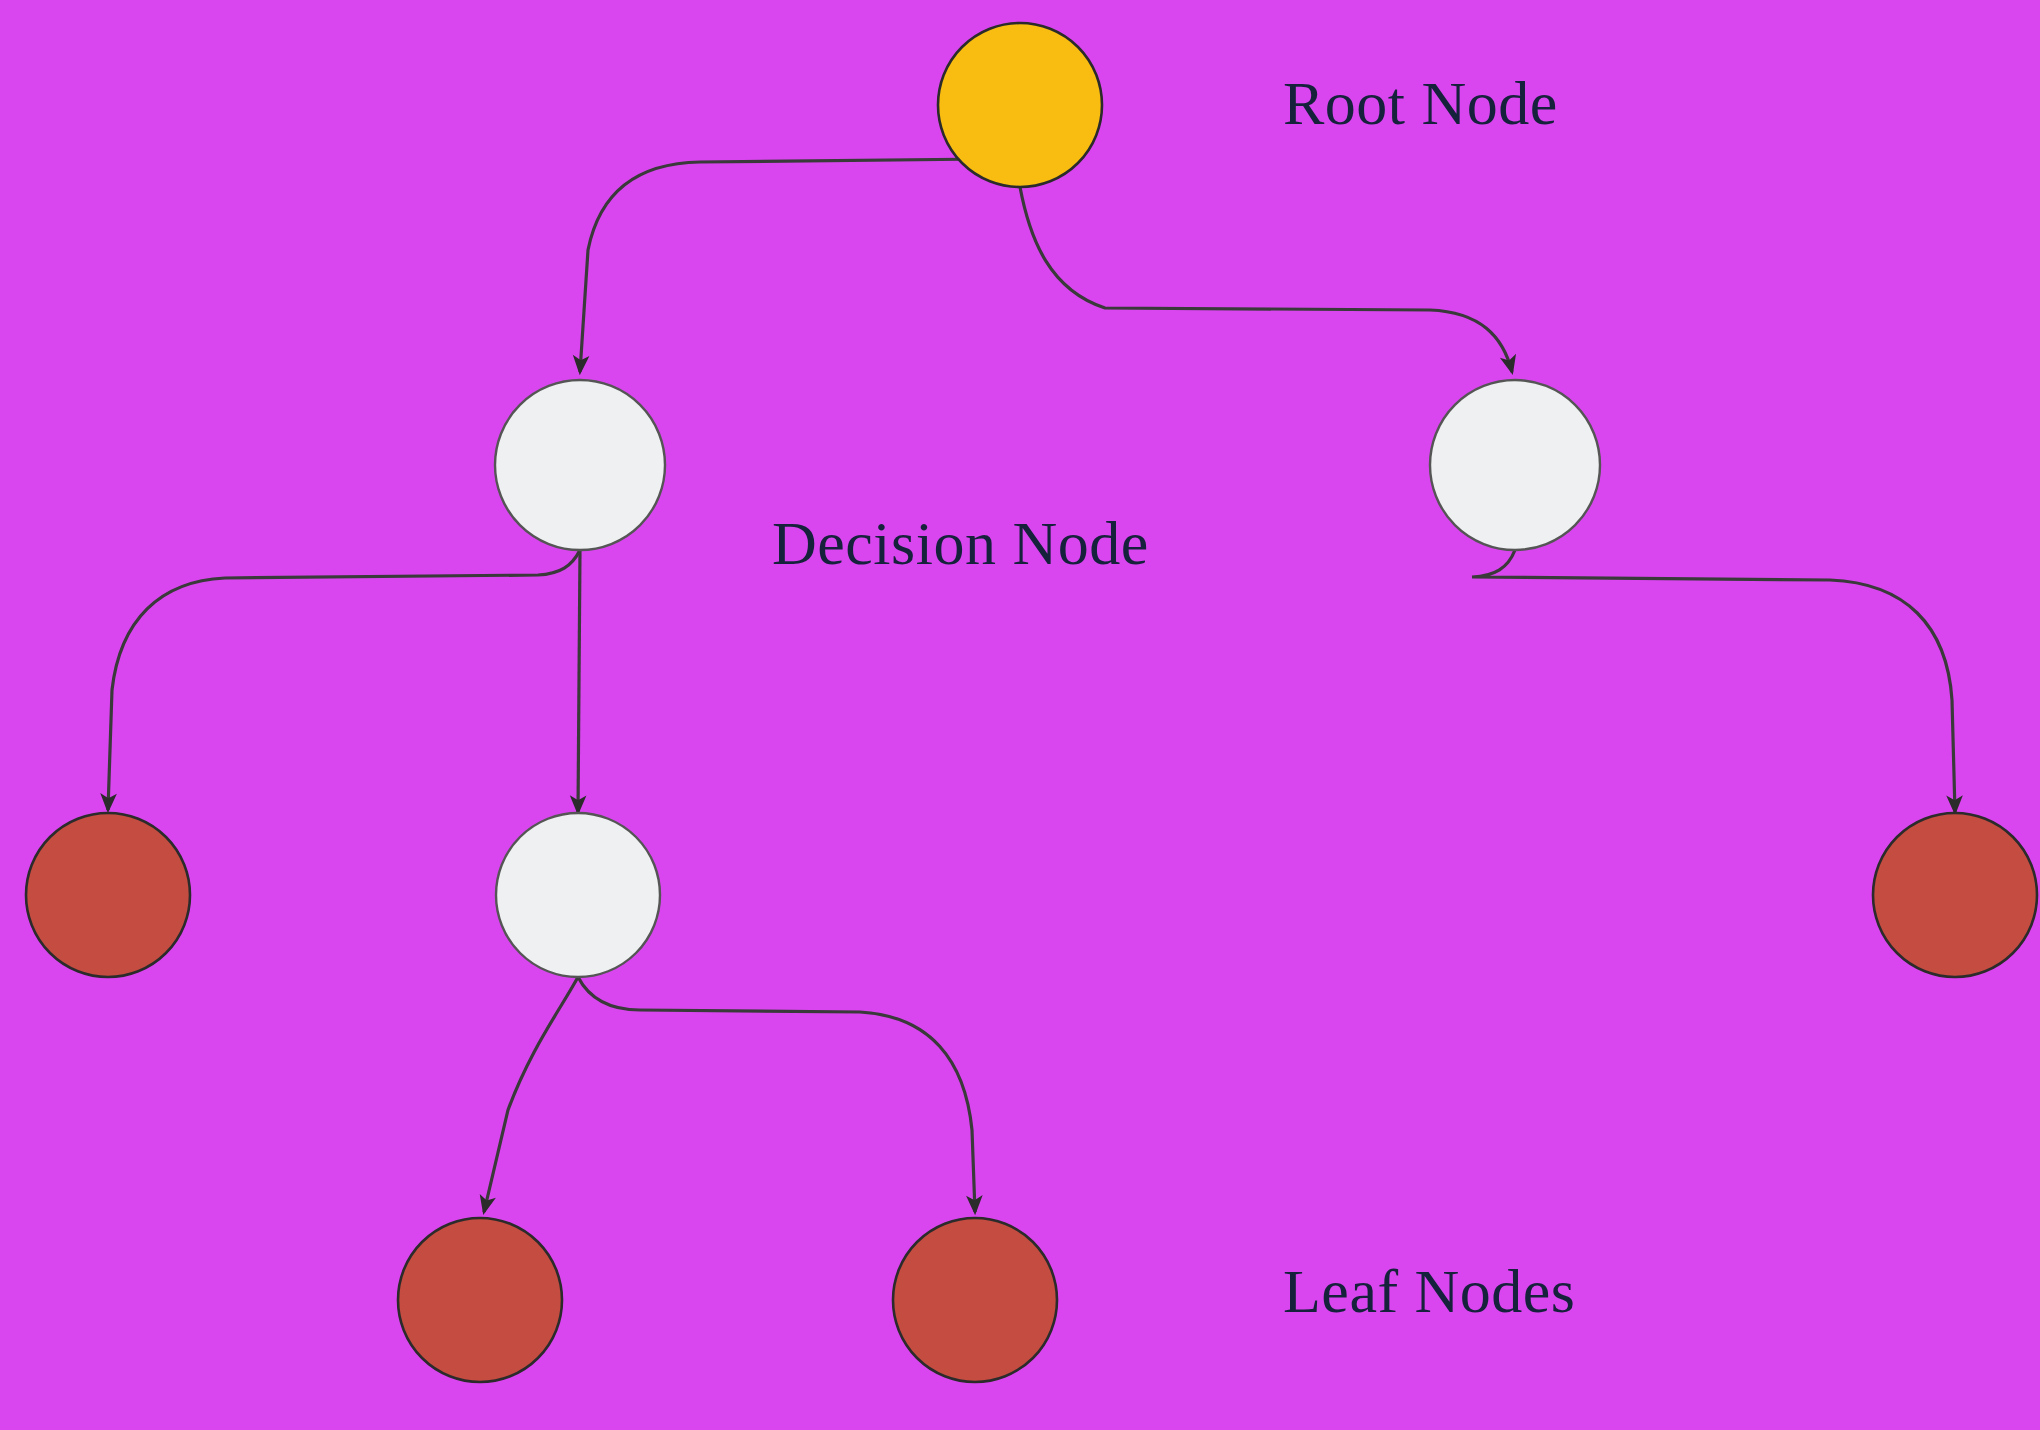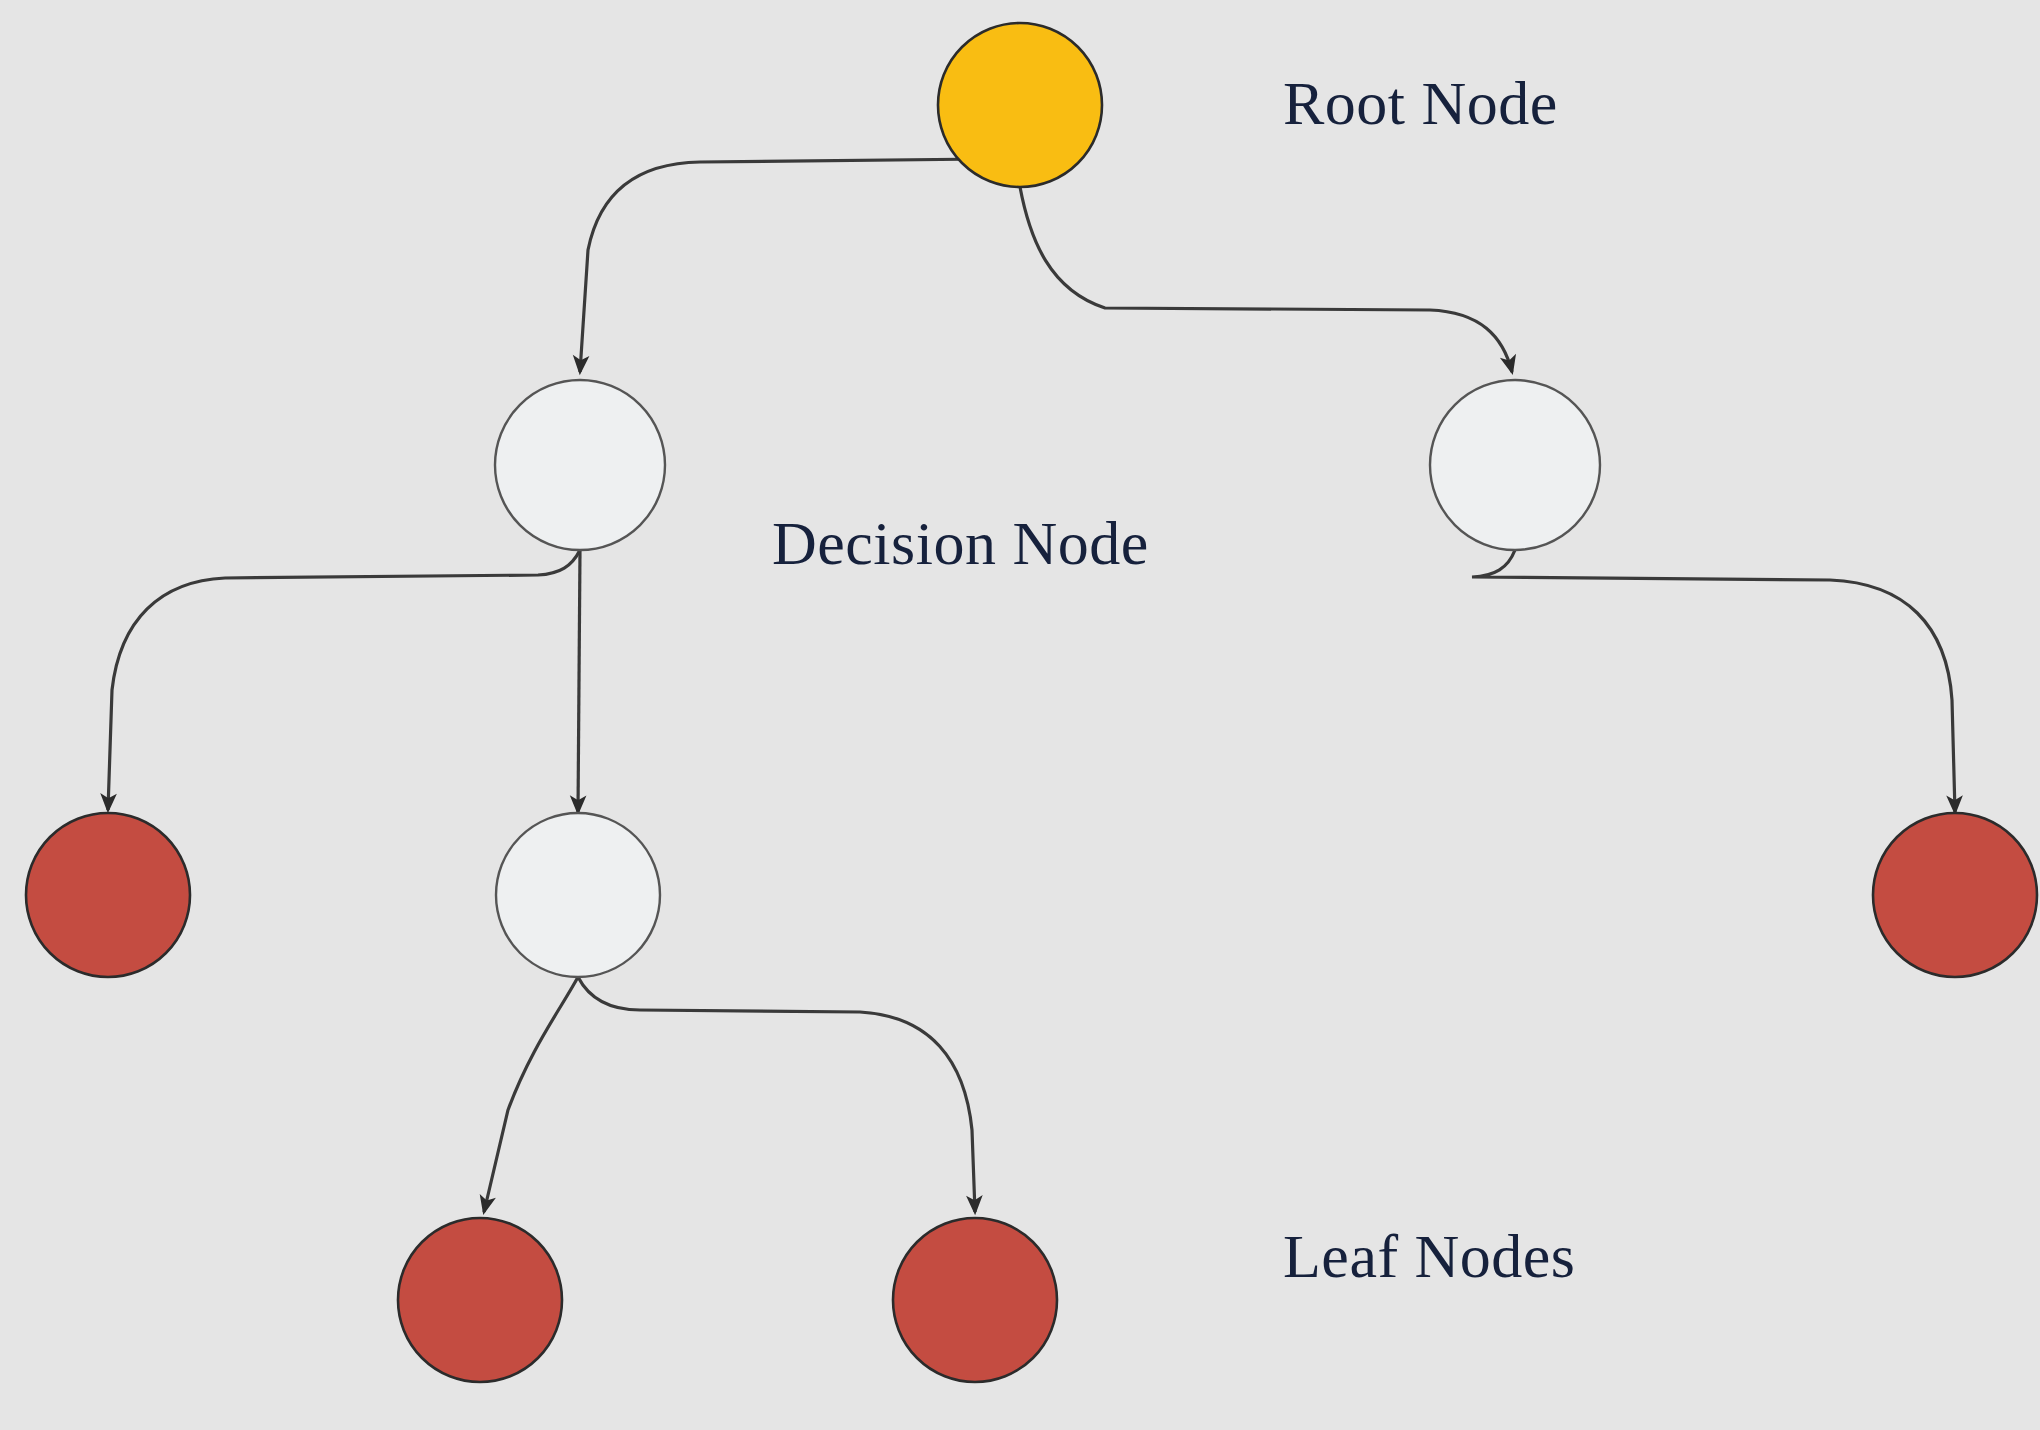--- a/index.html
+++ b/index.html
@@ -31,26 +31,26 @@
     white-space: nowrap;
     color: #16213c;
     font-family: "Liberation Serif", "DejaVu Serif", serif;
     font-size: 62px;
     font-weight: 400;
     letter-spacing: 0.5px;
     line-height: 1;
   }
   #label-root-node   { left: 1283px; top: 72px; }
   #label-decision    { left: 772px;  top: 512px; }
-  #label-leaf-nodes  { left: 1283px; top: 1225px; }
+  #label-leaf-nodes  { left: 1283px; top: 1260px; }
 </style>
 </head>
 <body>
 
-<div id="canvas" style="background: #e5e5e5;">
+<div id="canvas" style="background: #d946ef;">
 
   <svg id="tree-svg" viewBox="0 0 2040 1430">
     <defs>
       <marker id="arrowhead" markerWidth="9" markerHeight="9" refX="5.6" refY="3.2" orient="auto" markerUnits="strokeWidth">
         <path d="M 0.4,0.6 L 6.6,3.2 L 0.4,5.8 L 1.9,3.2 Z" fill="#2b2b2b"></path>
       </marker>
     </defs>
 
     <g id="edges-layer">
       <path class="edge" id="edge-root-decision1" fill="none" stroke="#3a3a3a" stroke-width="3.2" marker-end="url(#arrowhead)" d="M 1020,187 C 1013,168 1005,160 985,159 L 700,162 C 640,163 600,190 588,250 L 580,372"></path>

